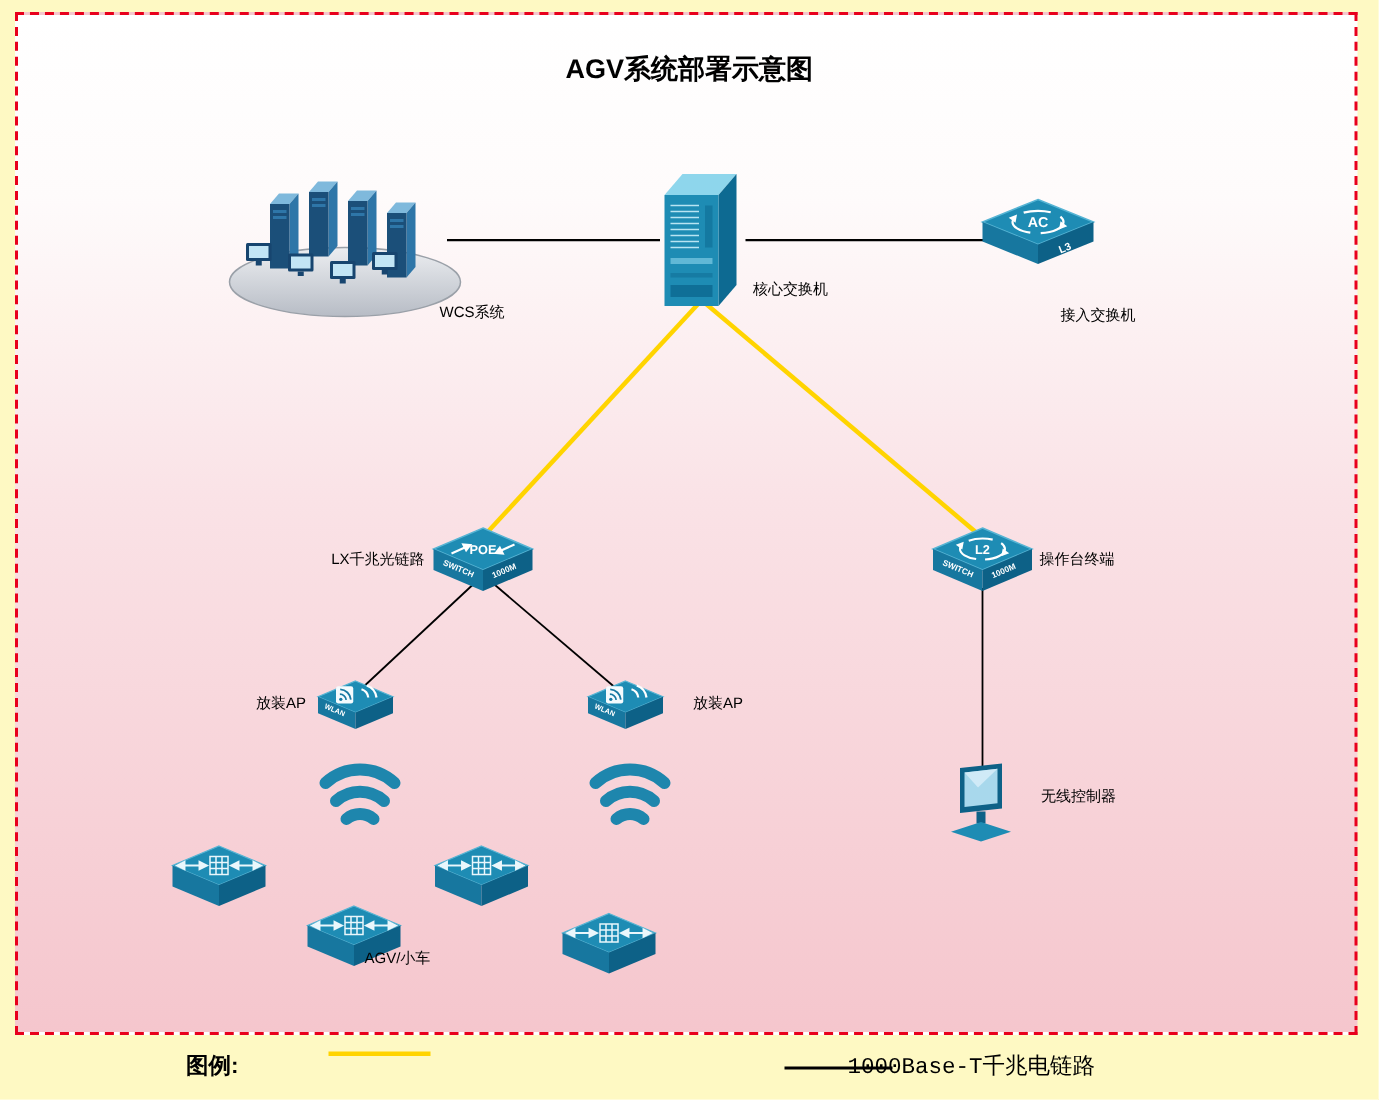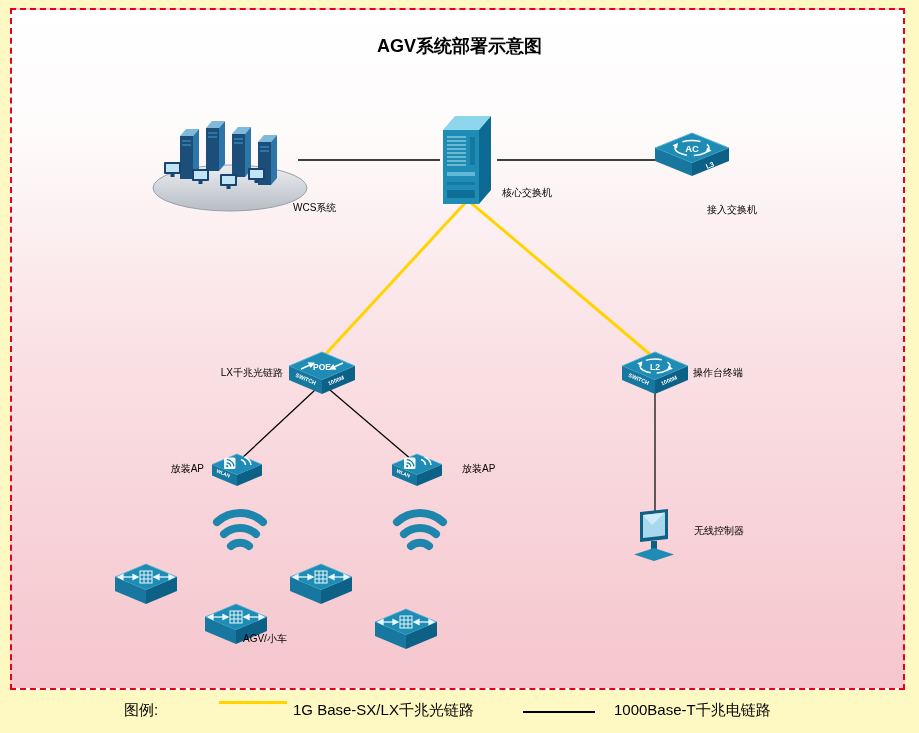--- a/index.html
+++ b/index.html
@@ -16,21 +16,21 @@
   .title {
     position:absolute; left:0; right:0; top:34px; text-align:center;
     font-size:18px; font-weight:bold; color:#000; z-index:3;
   }
   .connectors { position:absolute; left:0; top:0; z-index:1; pointer-events:none; }
   .icon { position:absolute; z-index:2; }
   .node-label { position:absolute; font-size:10px; color:#000; white-space:nowrap; z-index:3; }
   svg text { font-family:"Liberation Sans","DejaVu Sans",sans-serif; }
   .legend { position:absolute; left:0; top:701px; width:919px; height:26px; z-index:3; }
   .legend span { position:absolute; top:0; white-space:nowrap; }
-  .legend-title { font-weight:normal; font-size:15px; }
+  .legend-title { font-weight:bold; font-size:15px; }
   .legend-text { font-size:15px; }
   .legend-line { top:9px; height:3px; width:68px; display:block; }
   .legend-line.fiber { background:#ffd400; }
   .legend-line.copper { background:#000000; height:2px; width:72px; top:10px; }
 </style>
 </head>
 <body>
 
 <div class="stage">
 
@@ -304,18 +304,17 @@
   <div class="node-label" style="left:199px; top:366px; width:84px; text-align:right;">LX千兆光链路</div>
   <div class="node-label" style="left:693px; top:366px;">操作台终端</div>
   <div class="node-label" style="left:140px; top:462px; width:64px; text-align:right;">放装AP</div>
   <div class="node-label" style="left:462px; top:462px;">放装AP</div>
   <div class="node-label" style="left:694px; top:524px;">无线控制器</div>
   <div class="node-label" style="left:243px; top:632px;">AGV/小车</div>
 
   <div class="legend">
     <span class="legend-title" style="left:124px;">图例:</span>
     <span class="legend-line fiber" style="left:219px;"></span>
-    <span class="legend-text" style="left:293px;">1G Base-SX/LX千兆光链路</span>
     <span class="legend-line copper" style="left:523px;"></span>
-    <span class="legend-text" style="left:614px;">1000Base-T千兆电链路</span>
+    <span class="legend-text" style="left:565px;font-family:Liberation Mono, monospace;">1000Base-T千兆电链路</span>
   </div>
 
 </div>
 
 </body></html>

